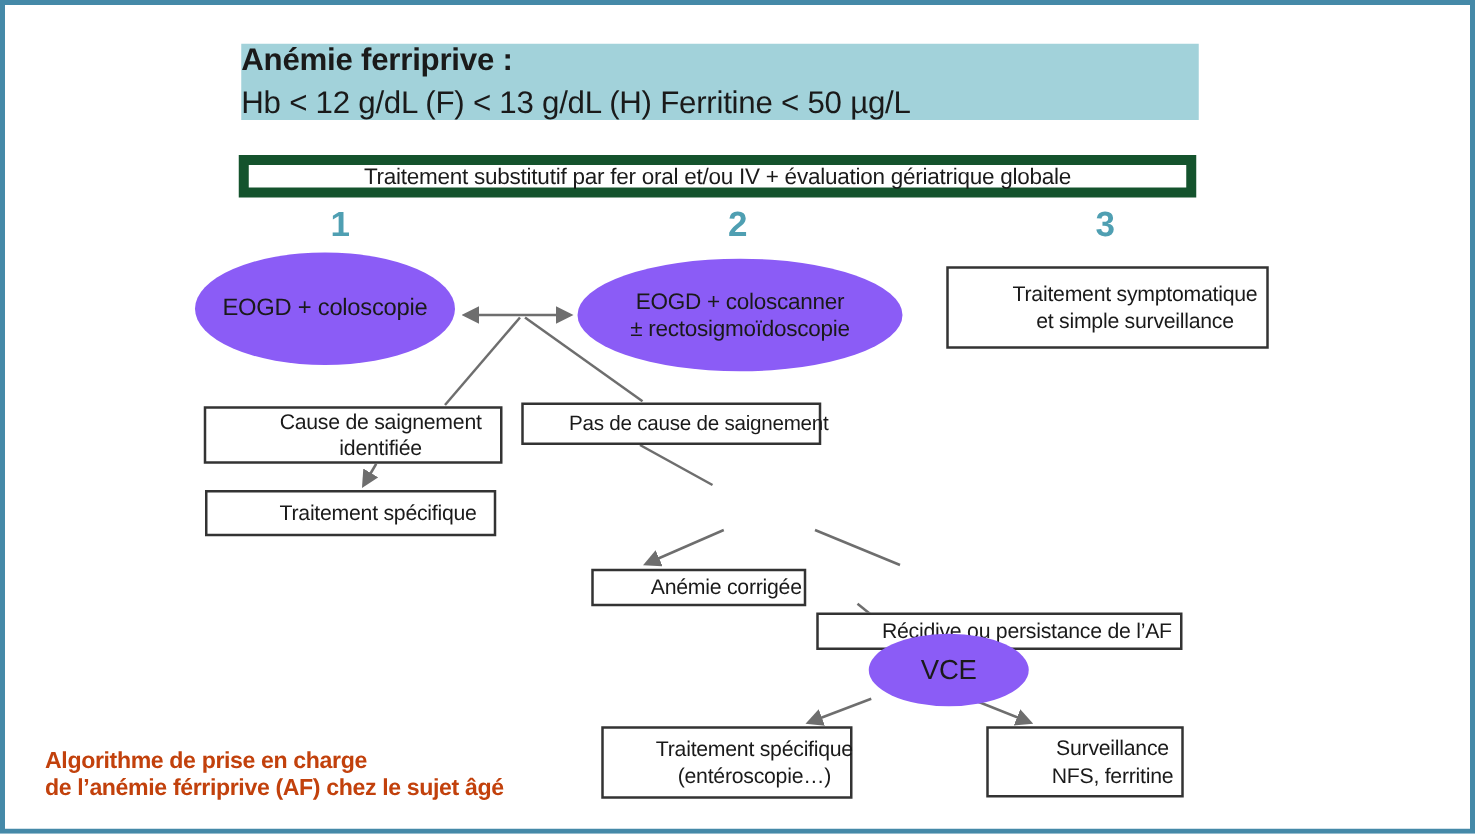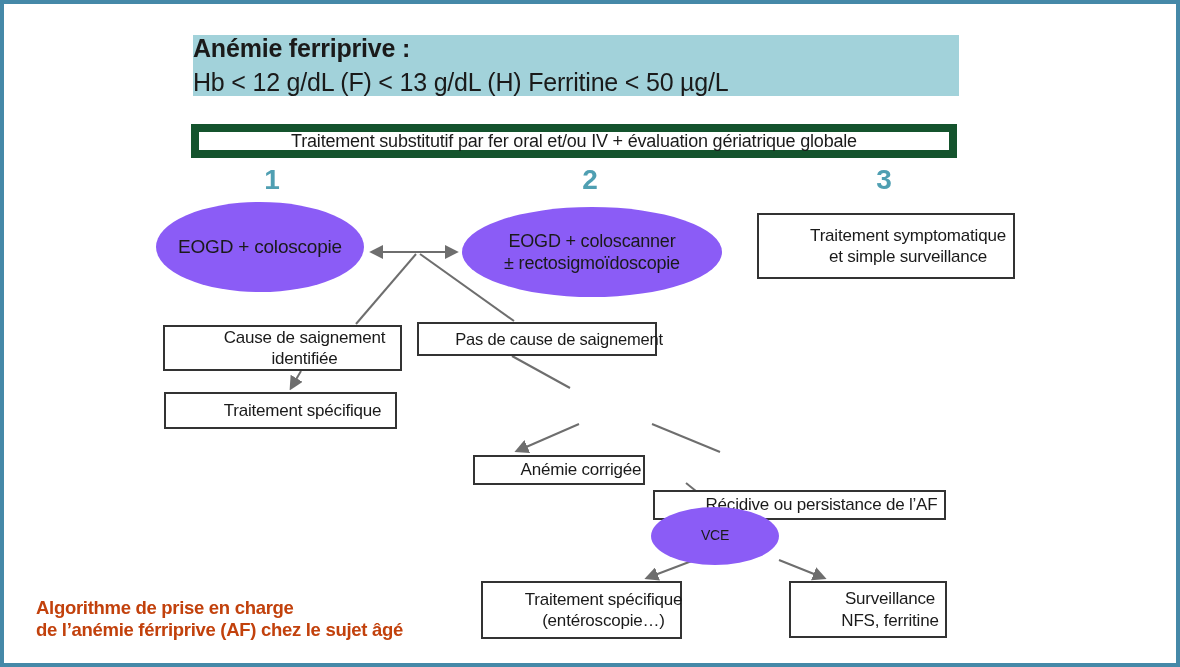--- a/index.html
+++ b/index.html
@@ -45,21 +45,21 @@
   .num2 { left: 561px; top: 160px; }
   .num3 { left: 855px; top: 160px; }
 
   .ellipse {
     background: #8b5cf6; border-radius: 50%;
     display: flex; flex-direction: column; justify-content: center; align-items: center;
     text-align: right; line-height: 1.25;
   }
   .ellipse1 { left: 152px; top: 198px; width: 208px; height: 90px; font-size: 19px; }
   .ellipse2 { left: 458px; top: 203px; width: 260px; height: 90px; font-size: 18px; }
-  .vce { left: 647px; top: 503px; width: 128px; height: 58px; font-size: 14px; }
+  .vce { left: 691px; top: 503px; width: 128px; height: 58px; font-size: 22px; }
 
   .box {
     background: #ffffff; border: 2px solid #333333;
     display: flex; flex-direction: column; justify-content: center; align-items: center;
     text-align: center; font-size: 17px; line-height: 1.25; white-space: nowrap; padding-left: 44px;
   }
   .box-symptomatic  { left: 753px; top: 209px; width: 258px; height: 66px; }
   .box-cause        { left: 159px; top: 321px; width: 239px; height: 46px; text-align: right; }
   .box-specific     { left: 160px; top: 388px; width: 233px; height: 37px; }
   .box-nocause      { left: 413px; top: 318px; width: 240px; height: 34px; font-size: 16.5px; }

